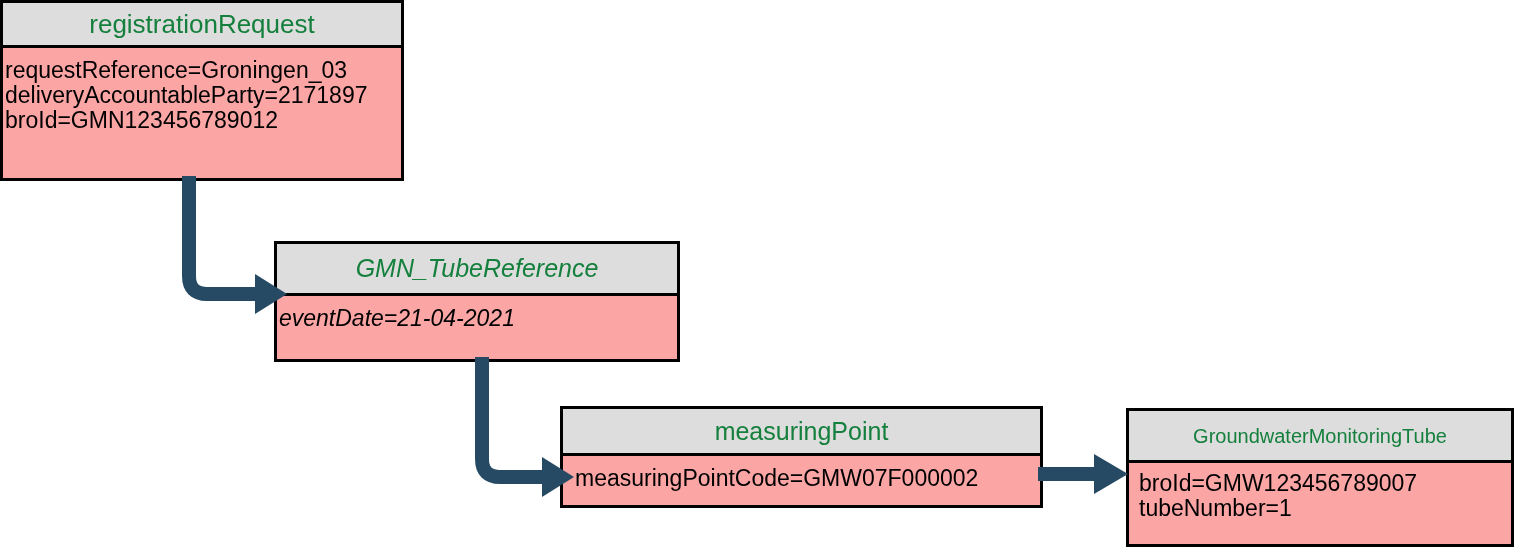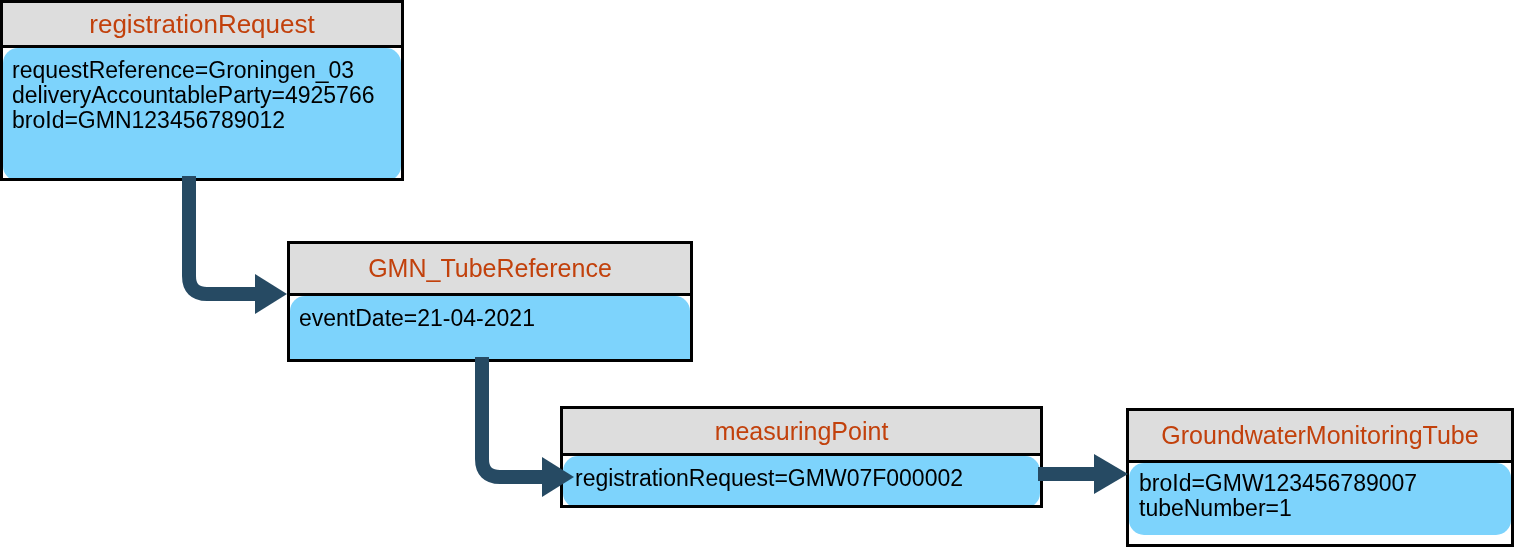--- a/index.html
+++ b/index.html
@@ -29,59 +29,58 @@
     background: #ffffff;
     overflow: hidden;
   }
   .obj-header {
     box-sizing: border-box;
     background: #dddddd;
     border-bottom: 3px solid #000000;
     text-align: center;
     font-size: 25px;
     line-height: 1.0;
-    color: #c2410c;
+    color: #15803d;
     white-space: nowrap;
     overflow: hidden;
     display: flex;
     align-items: center;
     justify-content: center;
   }
   .obj-body {
     box-sizing: border-box;
-    background: #7dd3fc;
-    padding: 6px 0 0 9px;
+    background: #fca5a5;
+    padding: 6px 0 0 2px;
     overflow: hidden;
-    border-radius: 15px;
   }
   .attr-line {
     font-size: 23px;
     line-height: 25px;
     color: #000000;
     white-space: nowrap;
     overflow: hidden;
     text-overflow: clip;
   }
 
   
   #box-registration-request { left: 0px;    top: 0px;   width: 404px; height: 181px; }
   #box-registration-request .obj-header { height: 45px; font-size: 26px; }
   #box-registration-request .obj-body   { height: 133px; padding-top: 10px; }
 
-  #box-gmn-tube-reference   { left: 287px;  top: 241px; width: 406px; height: 121px; }
+  #box-gmn-tube-reference   { left: 274px;  top: 241px; width: 406px; height: 121px; font-style: italic; }
   #box-gmn-tube-reference .obj-header { height: 52px; }
   #box-gmn-tube-reference .obj-body   { height: 84px; padding-top: 10px; }
 
   #box-measuring-point      { left: 560px;  top: 406px; width: 483px; height: 102px; }
   #box-measuring-point .obj-header { height: 47px; }
   #box-measuring-point .obj-body   { height: 52px; padding-top: 10px; padding-left: 12px; }
 
   #box-groundwater-monitoring-tube { left: 1126px; top: 408px; width: 388px; height: 139px; }
-  #box-groundwater-monitoring-tube .obj-header { height: 52px; font-size: 25px; }
-  #box-groundwater-monitoring-tube .obj-body   { height: 72px; padding-top: 8px; padding-left: 10px; }
+  #box-groundwater-monitoring-tube .obj-header { height: 52px; font-size: 20px; }
+  #box-groundwater-monitoring-tube .obj-body   { height: 84px; padding-top: 8px; padding-left: 10px; }
 
   
   .connector {
     position: absolute;
     pointer-events: none;
   }
   .connector svg { display: block; overflow: visible; }
 
   #connector-request-to-tuberef { left: 175px; top: 176px; width: 120px; height: 140px; }
   #connector-tuberef-to-point   { left: 458px; top: 357px; width: 120px; height: 142px; }
@@ -89,36 +88,36 @@
 </style>
 </head>
 <body>
 
 <div id="diagram-canvas">
 
   <div class="obj-box" id="box-registration-request">
     <div class="obj-header">registrationRequest</div>
     <div class="obj-body">
       <div class="attr-line">requestReference=Groningen_03</div>
-      <div class="attr-line">deliveryAccountableParty=4925766</div>
+      <div class="attr-line">deliveryAccountableParty=2171897</div>
       <div class="attr-line">broId=GMN123456789012</div>
     </div>
   </div>
 
   <div class="obj-box" id="box-gmn-tube-reference">
     <div class="obj-header">GMN_TubeReference</div>
     <div class="obj-body">
       <div class="attr-line">eventDate=21-04-2021</div>
     </div>
   </div>
 
   <div class="obj-box" id="box-measuring-point">
     <div class="obj-header">measuringPoint</div>
     <div class="obj-body">
-      <div class="attr-line">registrationRequest=GMW07F000002</div>
+      <div class="attr-line">measuringPointCode=GMW07F000002</div>
     </div>
   </div>
 
   <div class="obj-box" id="box-groundwater-monitoring-tube">
     <div class="obj-header">GroundwaterMonitoringTube</div>
     <div class="obj-body">
       <div class="attr-line">broId=GMW123456789007</div>
       <div class="attr-line">tubeNumber=1</div>
     </div>
   </div>

